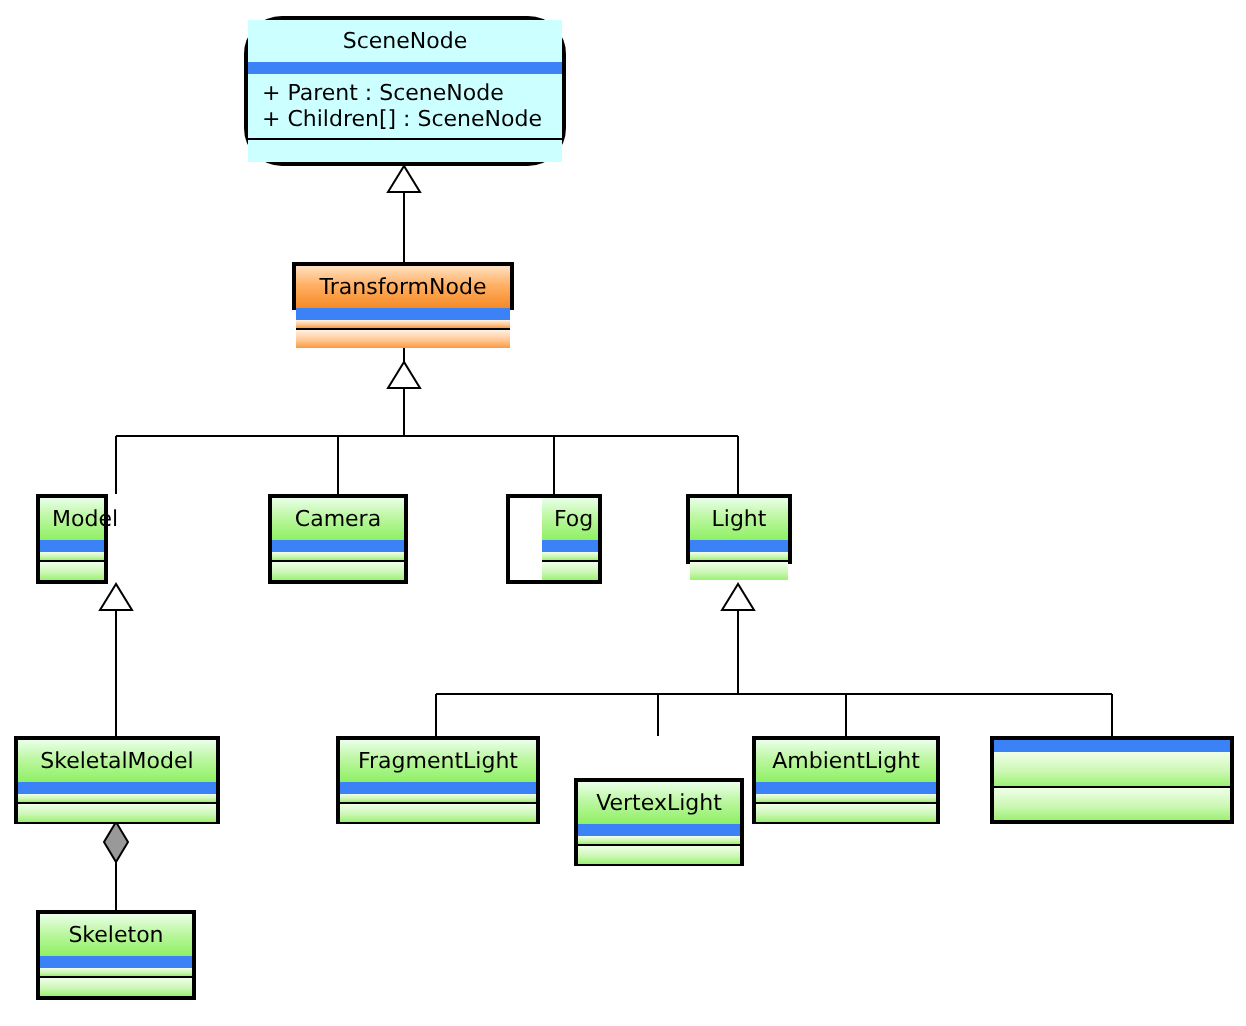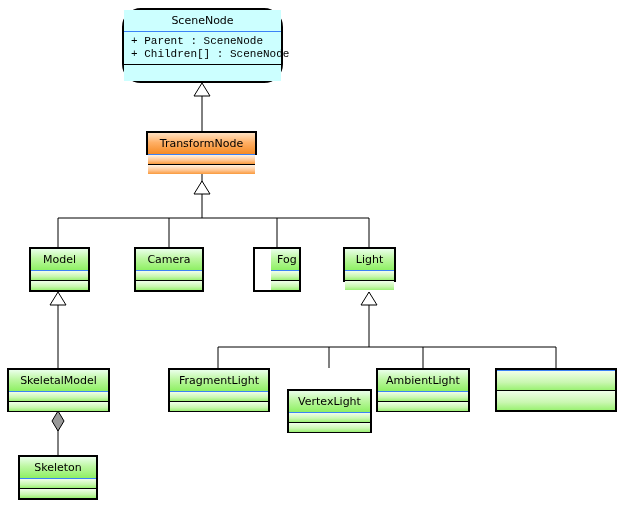--- a/index.html
+++ b/index.html
@@ -36,27 +36,26 @@
     box-sizing: border-box;
     text-align: center;
     font-size: 11px;
     line-height: 1;
     color: #000000;
     padding: 5px 6px 5px 6px;
     white-space: nowrap;
   }
   .uml-attrs {
     box-sizing: border-box;
-    border-top: 1px solid #3b82f6;
+    border-top: 6px solid #3b82f6;
     font-size: 11px;
     line-height: 13px;
     color: #000000;
     padding: 3px 7px 3px 7px;
     white-space: nowrap;
-    font-family: Liberation Mono, monospace;
   }
   .uml-attrs .attr-line {
     display: block;
   }
   .uml-ops {
     box-sizing: border-box;
     border-top: 1px solid #000000;
     flex: 1 1 auto;
     min-height: 10px;
   }
@@ -138,21 +137,21 @@
     </div>
     <div class="uml-ops"></div>
   </div>
 
   <div class="uml-class theme-orange" style="left:146px; top:131px; width:111px; height:24px;">
     <div class="uml-name">TransformNode</div>
     <div class="uml-attrs empty-compartment"></div>
     <div class="uml-ops"></div>
   </div>
 
-  <div class="uml-class theme-green" style="left:29px; top:247px; width:61px; height:45px;justify-content:center;">
+  <div class="uml-class theme-green" style="left:18px; top:247px; width:36px; height:45px;justify-content:center;">
     <div class="uml-name">Model</div>
     <div class="uml-attrs empty-compartment"></div>
     <div class="uml-ops"></div>
   </div>
 
   <div class="uml-class theme-green" style="left:134px; top:247px; width:70px; height:45px;">
     <div class="uml-name">Camera</div>
     <div class="uml-attrs empty-compartment"></div>
     <div class="uml-ops"></div>
   </div>

